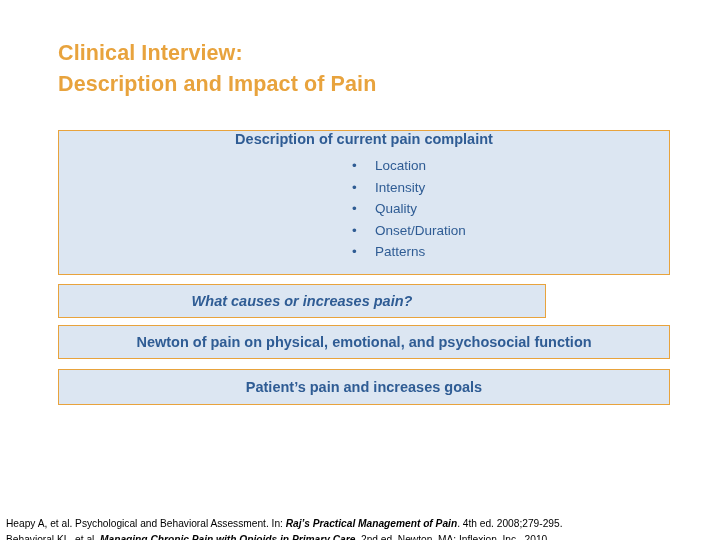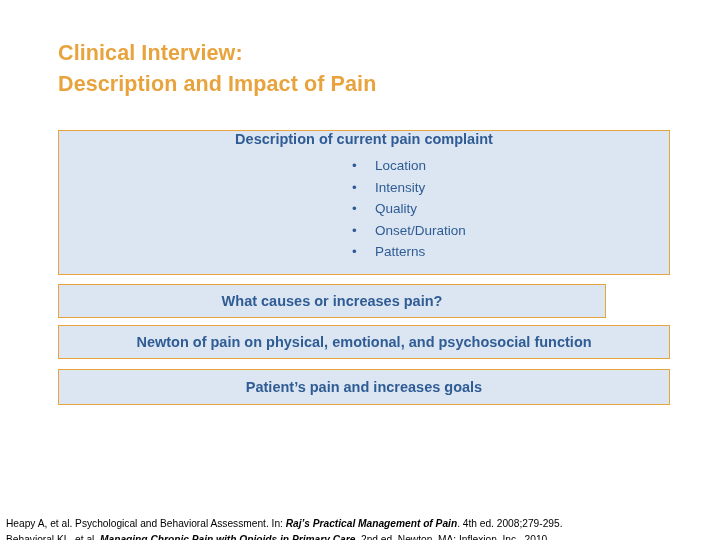--- a/index.html
+++ b/index.html
@@ -74,25 +74,26 @@
     position: absolute;
     left: 293px;
     top: 0;
     color: #2f5c94;
     font-size: 13.5px;
     line-height: 21.5px;
   }
   #box-causes {
     left: 58px;
     top: 268px;
-    width: 548px;
+    width: 488px;
     height: 34px;
     display: flex;
     align-items: center;
     justify-content: center;
+    font-style: italic;
   }
   #box-effects {
     left: 58px;
     top: 309px;
     width: 612px;
     height: 34px;
     display: flex;
     align-items: center;
     justify-content: center;
   }

